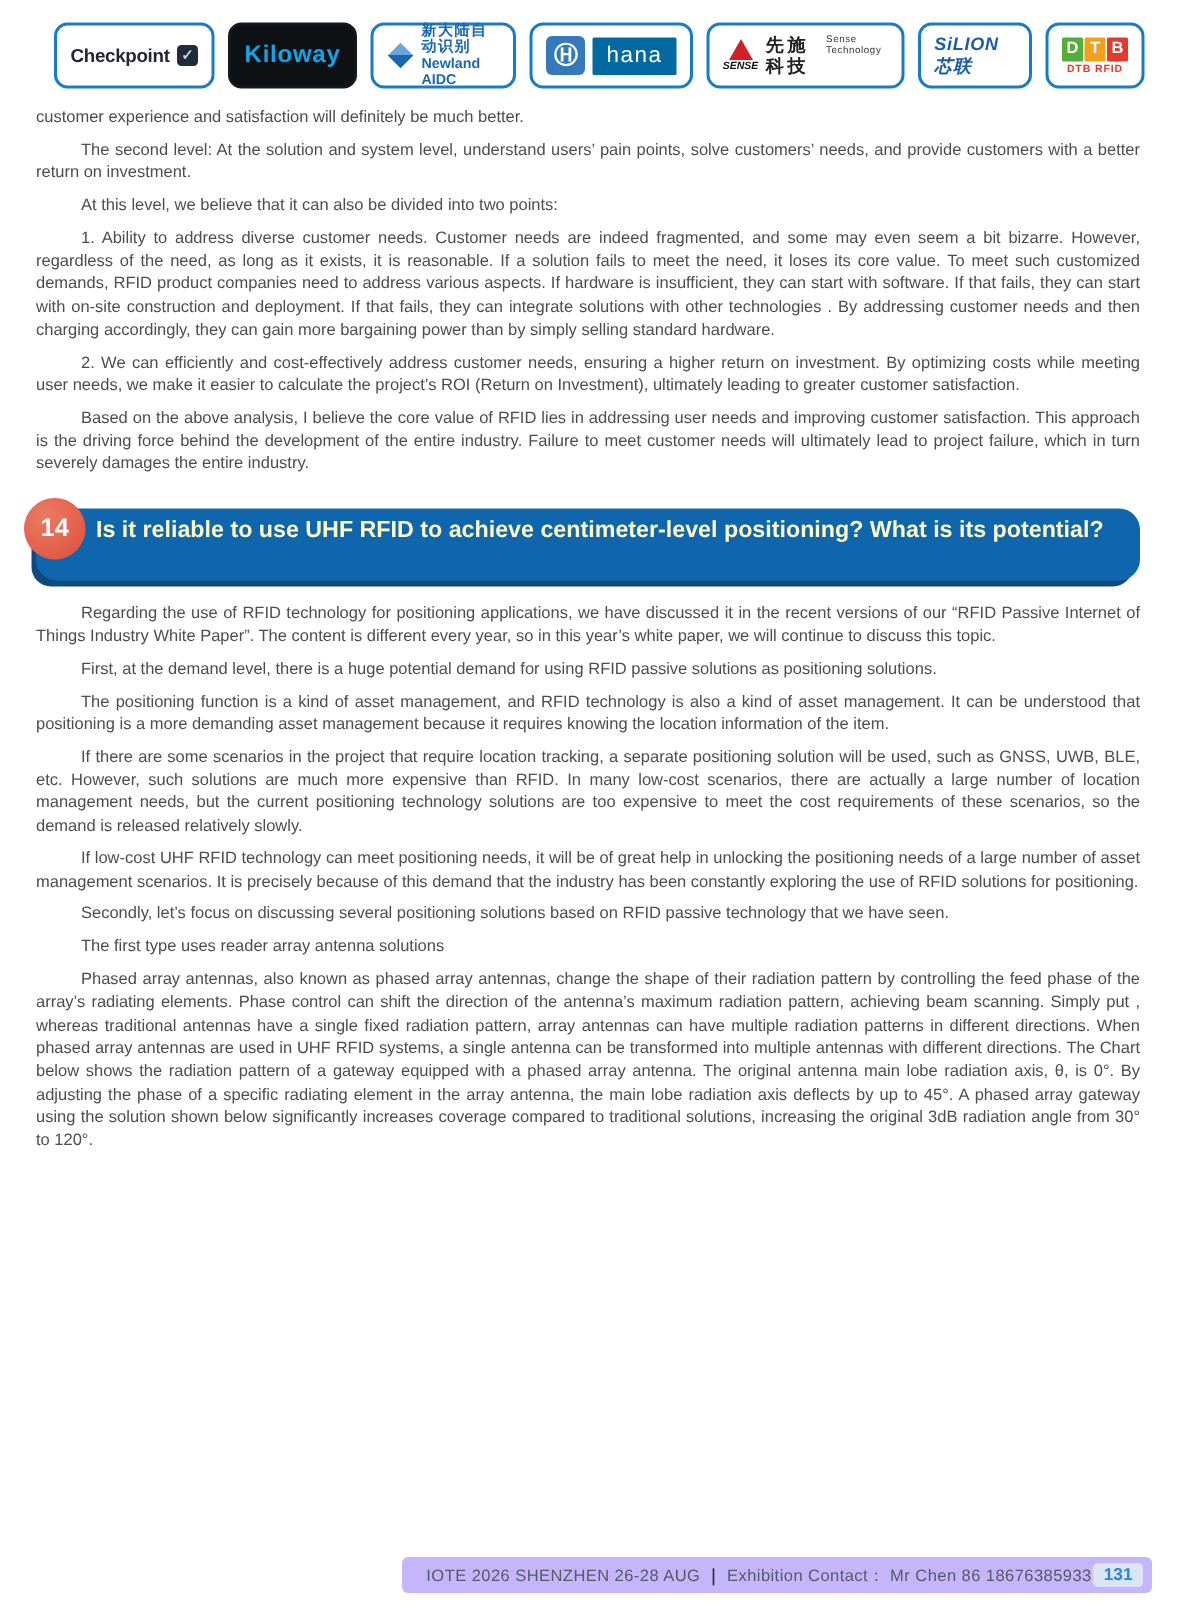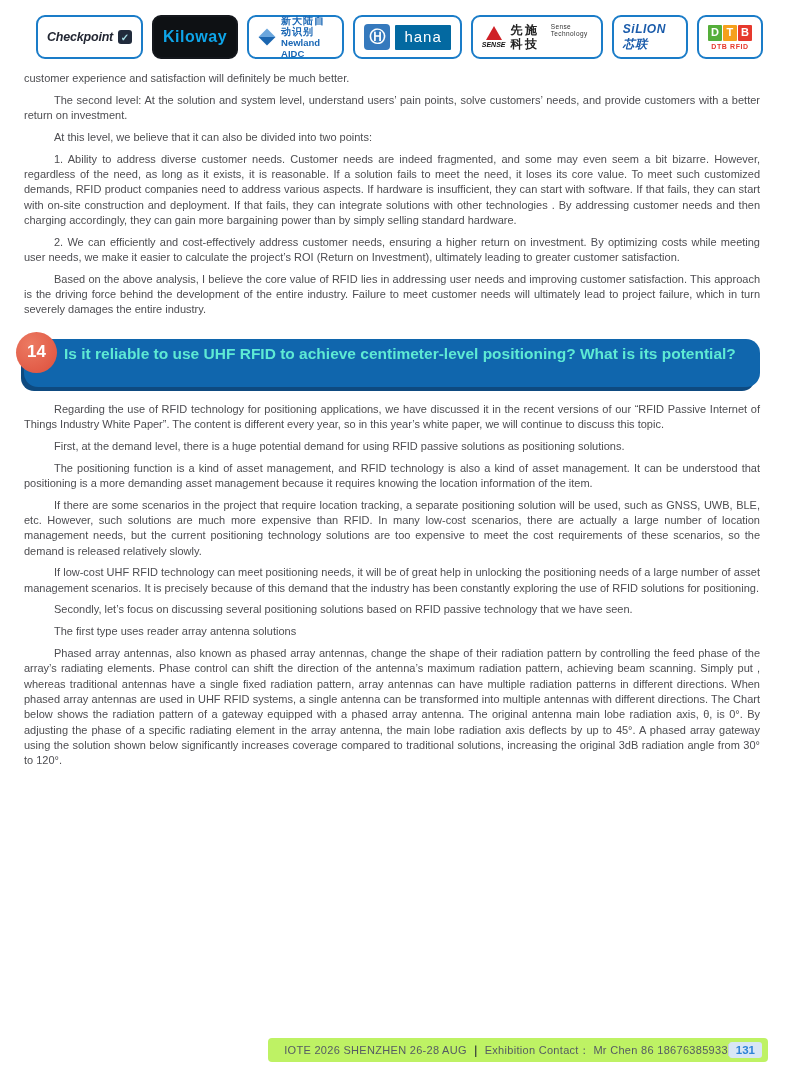--- a/index.html
+++ b/index.html
@@ -14,21 +14,21 @@
   
   .logo-row{
     position:absolute;top:15px;left:36px;right:30px;
     display:flex;gap:9px;align-items:stretch;height:44px;
   }
   .chip{
     border:2px solid #1a7cc8;border-radius:9px;background:#fff;
     display:flex;align-items:center;justify-content:center;
     padding:0 9px;box-sizing:border-box;gap:5px;
   }
-  .chip-checkpoint .cp-text{font-size:12.5px;font-weight:bold;color:#232733;letter-spacing:-0.2px;font-style:italic;}
+  .chip-checkpoint .cp-text{font-size:12.5px;font-weight:bold;color:#232733;letter-spacing:-0.2px;}
   .cp-mark{
     width:14px;height:14px;border-radius:3px;background:#212b3c;
     color:#a8dfe8;font-size:10px;font-weight:bold;
     display:flex;align-items:center;justify-content:center;
   }
   .chip-kiloway{background:#0e1114;border-color:#14171c;}
   .chip-kiloway .kw-text{color:#0ea5e9;font-size:16px;font-weight:bold;letter-spacing:0.5px;}
   .nl-diamond{
     width:12px;height:12px;transform:rotate(45deg);
     background:linear-gradient(135deg,#6aa6dd 0 50%,#1b66b0 50% 100%);
@@ -71,35 +71,35 @@
 
   
   .banner-wrap{position:relative;margin:21px 0 15px 0;}
   .banner{
     background:#1066ad;border-radius:14px;
     padding:5px 16px 7px 40px;
     box-shadow:-4px 5px 0 -1px #0e4a80;
     min-height:36px;
   }
   .banner-title{
-    margin:0;color:#5eead4;font-size:15.5px;font-weight:bold;line-height:20.5px;
+    margin:0;color:#fef9c3;font-size:15.5px;font-weight:bold;line-height:20.5px;
   }
   .badge{
     position:absolute;left:-8px;top:-7px;width:41px;height:41px;border-radius:50%;
     background:radial-gradient(circle at 35% 30%, #ec7a62, #dd4f3c);
     color:#fff;font-size:17px;font-weight:bold;
     display:flex;align-items:center;justify-content:center;
     z-index:2;
   }
 
   
   .footer{
     position:absolute;right:25px;bottom:15px;
     display:flex;align-items:center;
-    background:#bef264;border-radius:4px;
+    background:#c4b5fd;border-radius:4px;
     padding:4px 6px 4px 16px;gap:0;
   }
   .footer-text{font-size:11px;color:#555b63;letter-spacing:0.3px;white-space:nowrap;}
   .footer-sep{color:#2a2f36;font-weight:bold;}
   .footer-divider{width:1px;height:12px;background:#c9d2dd;}
   .page-pill{
     background:#d8e6f6;color:#2e84d8;font-size:11.5px;font-weight:bold;
     border-radius:3px;padding:2px 7px;
   }
 </style>

